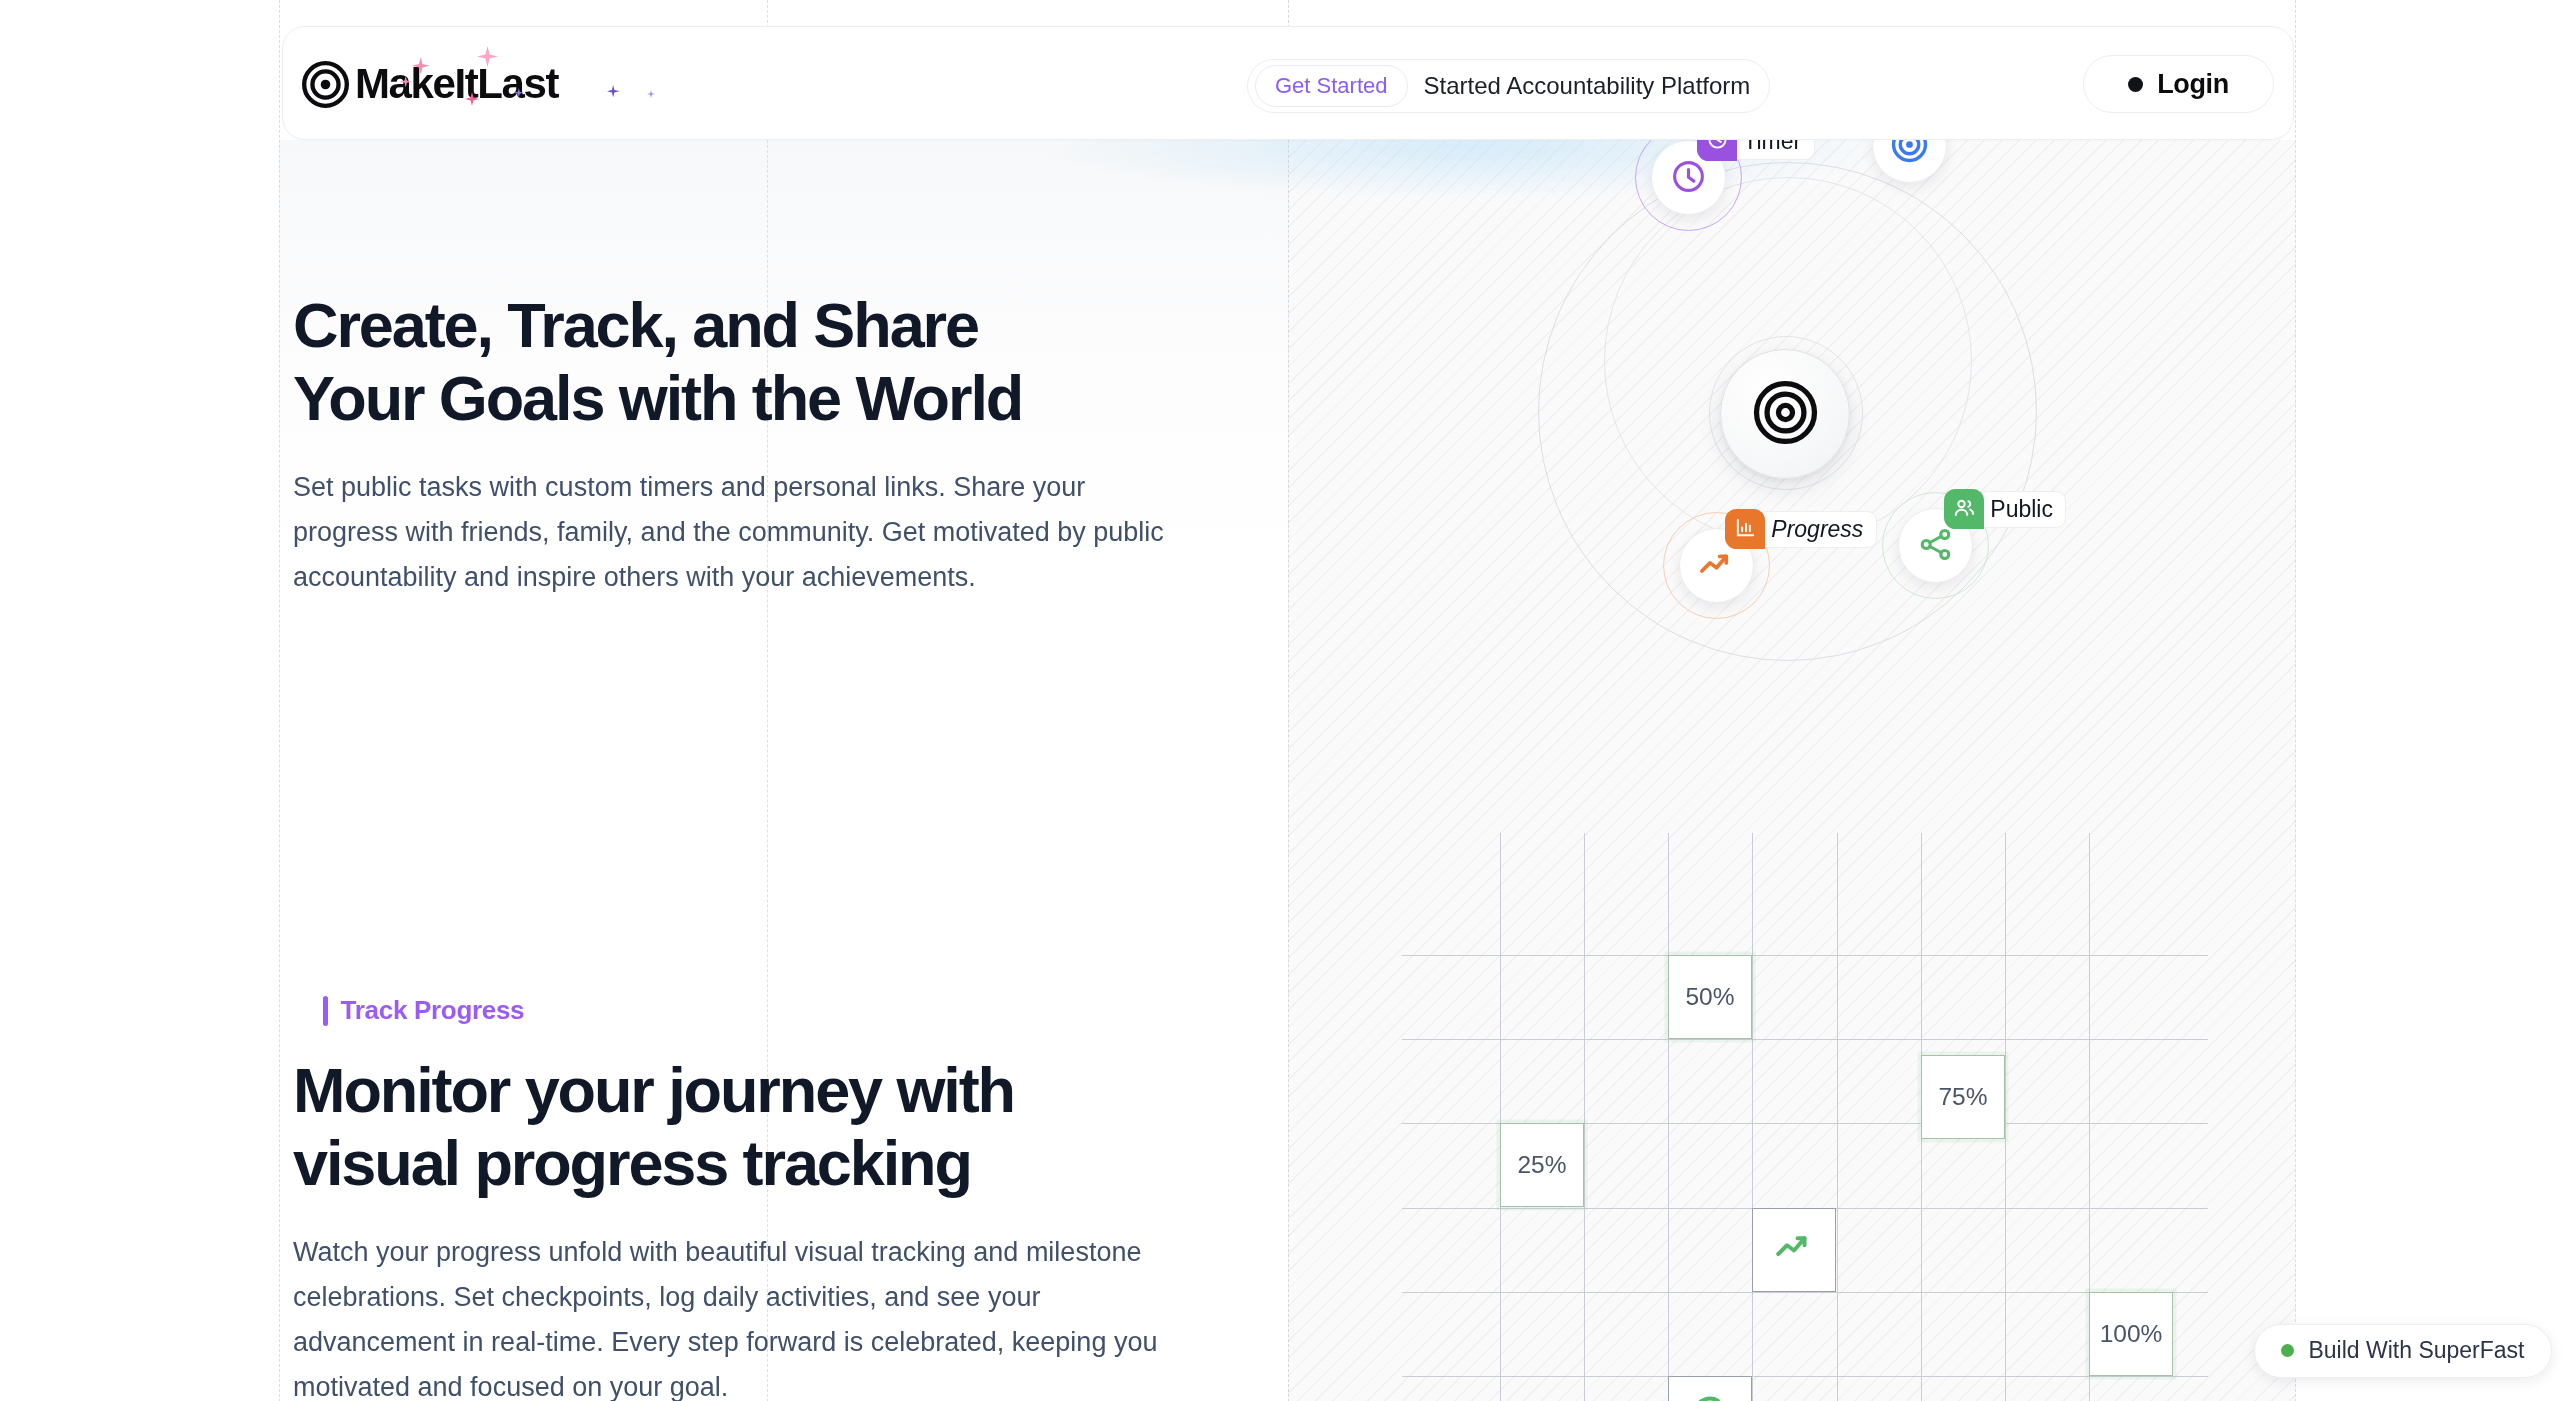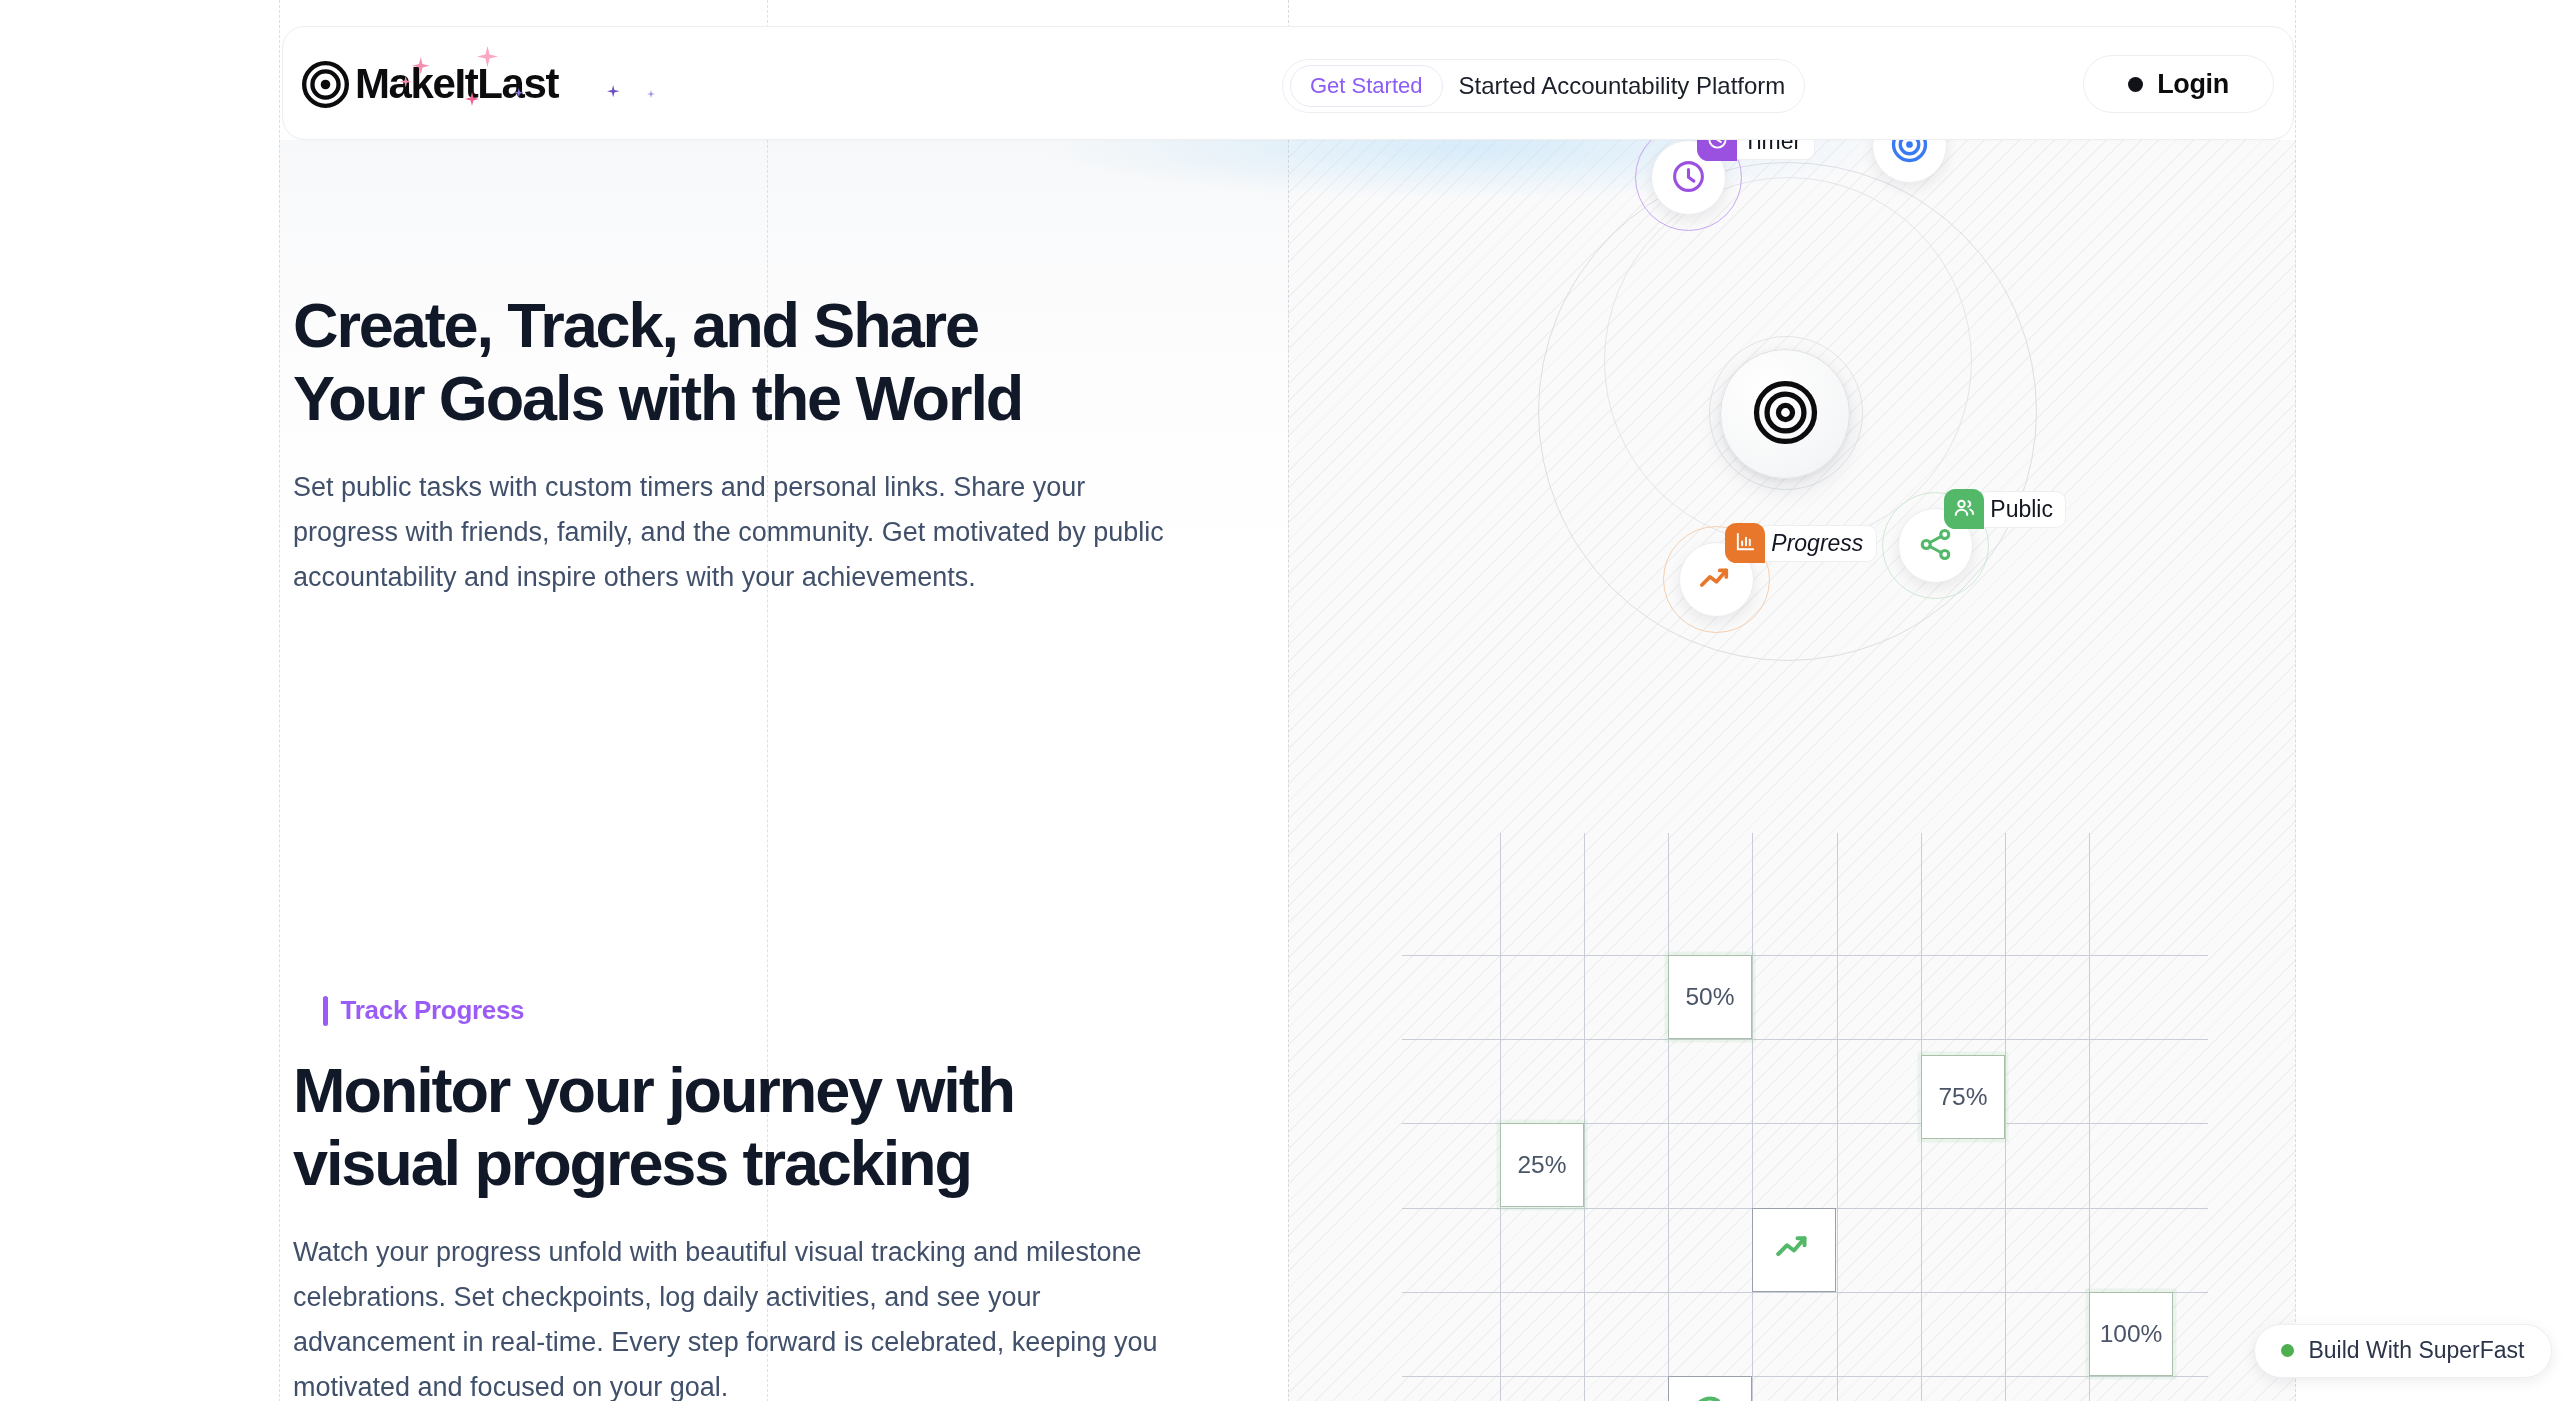--- a/index.html
+++ b/index.html
@@ -108,21 +108,21 @@
     letter-spacing: -1.4px;
     color: #0c0c0f;
     position: relative;
   }
   .spark { position: absolute; pointer-events: none; }
   .spark svg { display: block; }
 
   
   .center-pill {
     position: absolute;
-    left: 999px;
+    left: 964px;
     top: 32px;
     height: 54px;
     border: 1.3px solid #eceef1;
     border-radius: 28px;
     background: #fff;
     display: flex;
     align-items: center;
     padding: 0 19px 0 7px;
     gap: 16px;
     z-index: 11;
@@ -283,21 +283,21 @@
     font-size: 23px;
     color: #121620;
     white-space: nowrap;
     z-index: 2;
   }
 
   .node.n-timer    { left: 161px; top: 0px; }
   .node.n-timer .ring { border-color: #c8a6f3; }
   .node.n-goals    { left: 382px; top: -32px; }
   .node.n-goals .ring { border-color: transparent; }
-  .node.n-progress { left: 189px; top: 402px; font-style: italic; }
+  .node.n-progress { left: 189px; top: 388px; font-style: italic; }
   .node.n-progress .ring { border-color: #f6cfae; }
   .node.n-public   { left: 408px; top: 368px; }
   .node.n-public .ring { border-color: #cfe9d3; }
 
   
   .pgrid {
     position: absolute;
     left: 1402px;
     top: 815px;
     width: 806px;

